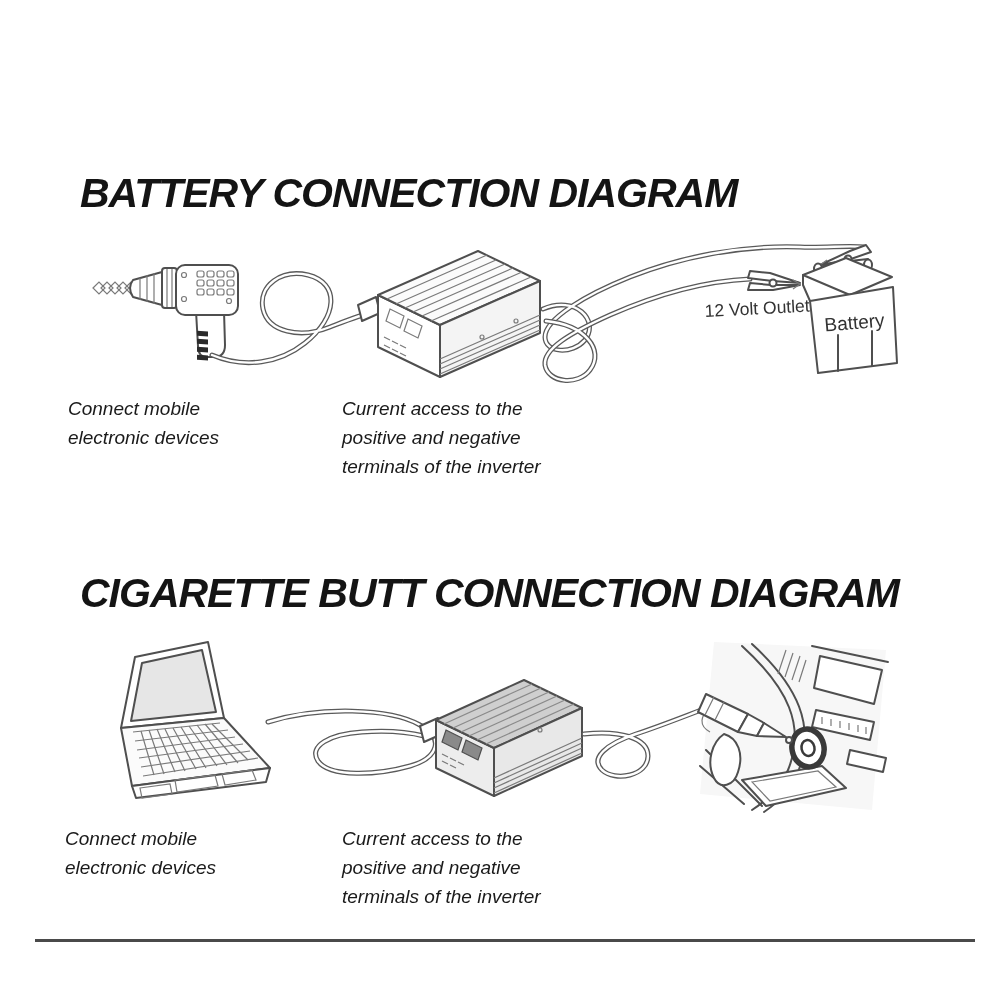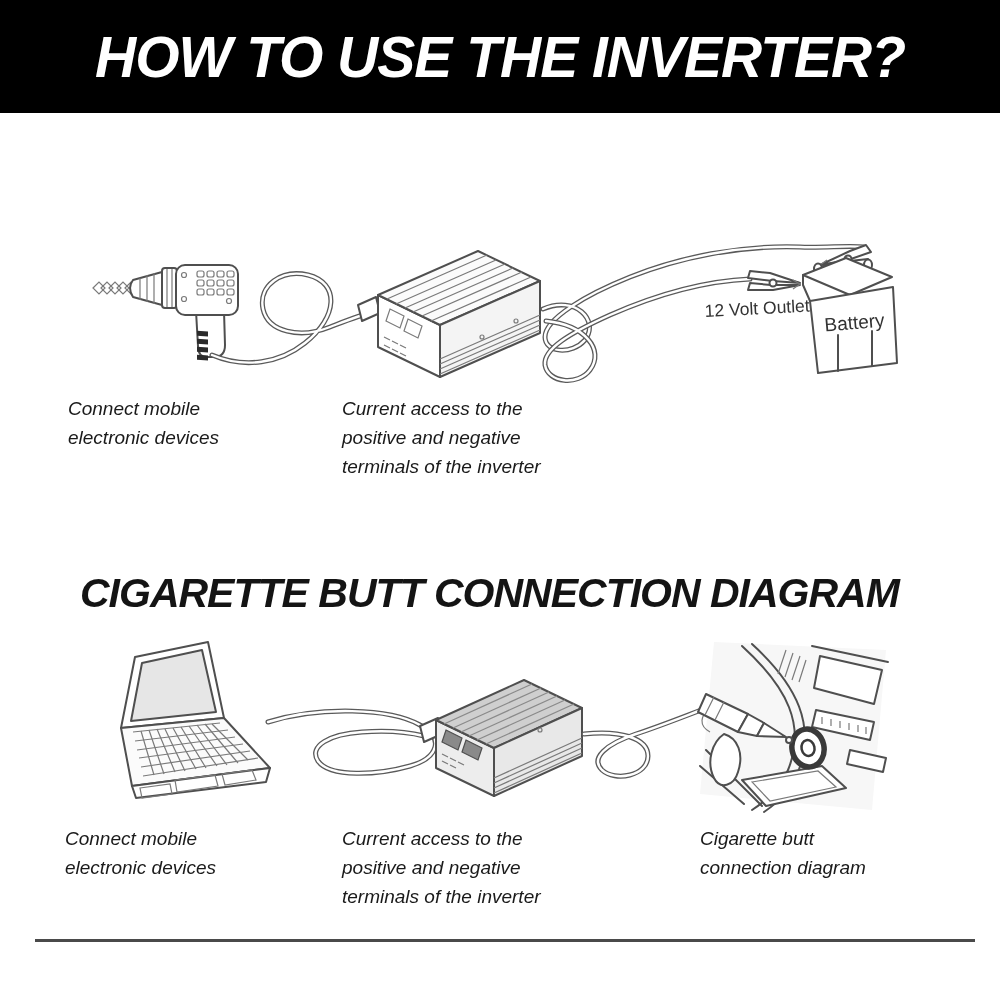--- a/index.html
+++ b/index.html
@@ -30,24 +30,22 @@
   svg .thin{stroke:#7a7a7a;stroke-width:1.2;fill:none;}
   svg .cable{stroke:#5a5a5a;stroke-width:5;fill:none;stroke-linecap:round;}
   svg .cable-core{stroke:#ffffff;stroke-width:2.4;fill:none;stroke-linecap:round;}
   svg text{font-family:"Liberation Sans","DejaVu Sans",sans-serif;}
 </style>
 </head>
 <body>
 
 <div id="canvas">
 
-  <div class="banner">
-    <div class="banner-title">HOW TO USE THE INVERTER?</div>
-  </div>
-
+
+  <div class="section-heading" style="top:170px;">BATTERY CONNECTION DIAGRAM</div>
 
   <svg class="diagram" style="top:225px;" width="1000" height="170" viewBox="0 0 1000 170">
 
     <g>
       <g>
         <path class="thin" d="M93,63 L99,57 L105,63 L99,69 Z"></path>
         <path class="thin" d="M101,63 L107,57 L113,63 L107,69 Z"></path>
         <path class="thin" d="M109,63 L115,57 L121,63 L115,69 Z"></path>
         <path class="thin" d="M117,63 L123,57 L129,63 L123,69 Z"></path>
         <path class="thin" d="M125,63 L131,57 L137,63 L131,69 Z"></path>
@@ -225,17 +223,15 @@
       <path class="lnf" d="M764,93 L786,107 L757,106 Z"></path>
       <circle class="lnf" cx="789" cy="110" r="3"></circle>
     </g>
   </svg>
 
   <div class="caption" style="left:65px;top:824px;">Connect mobile
 electronic devices</div>
   <div class="caption" style="left:342px;top:824px;">Current access to the
 positive and negative
 terminals of the inverter</div>
-  <div class="caption" style="left:700px;top:824px;">Cigarette butt
-connection diagram</div>
 
   <div class="divider"></div>
 </div>
 
 </body></html>

